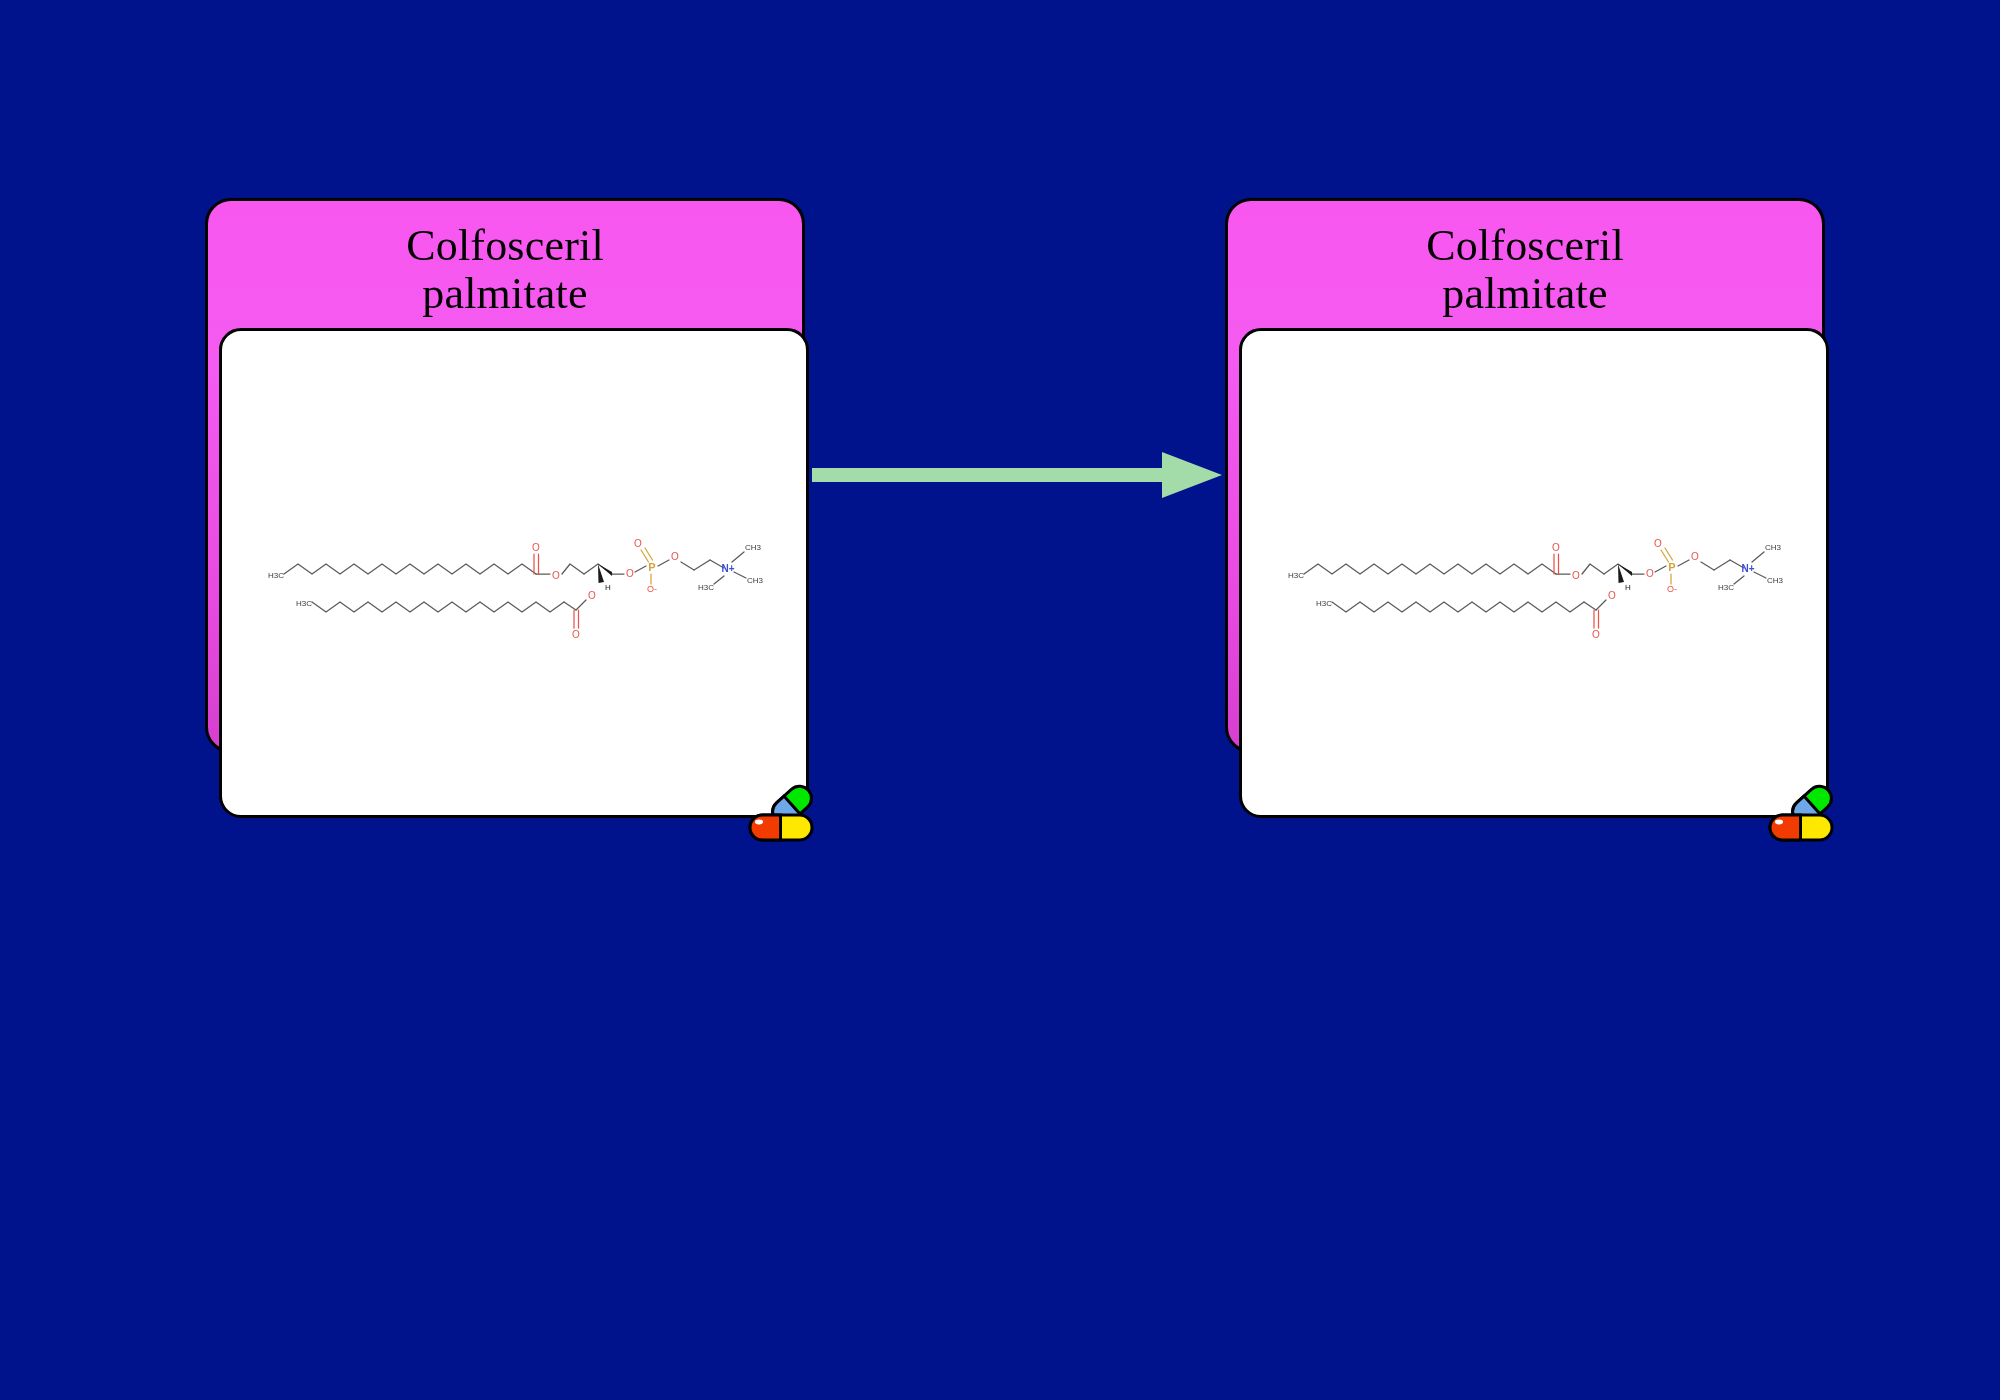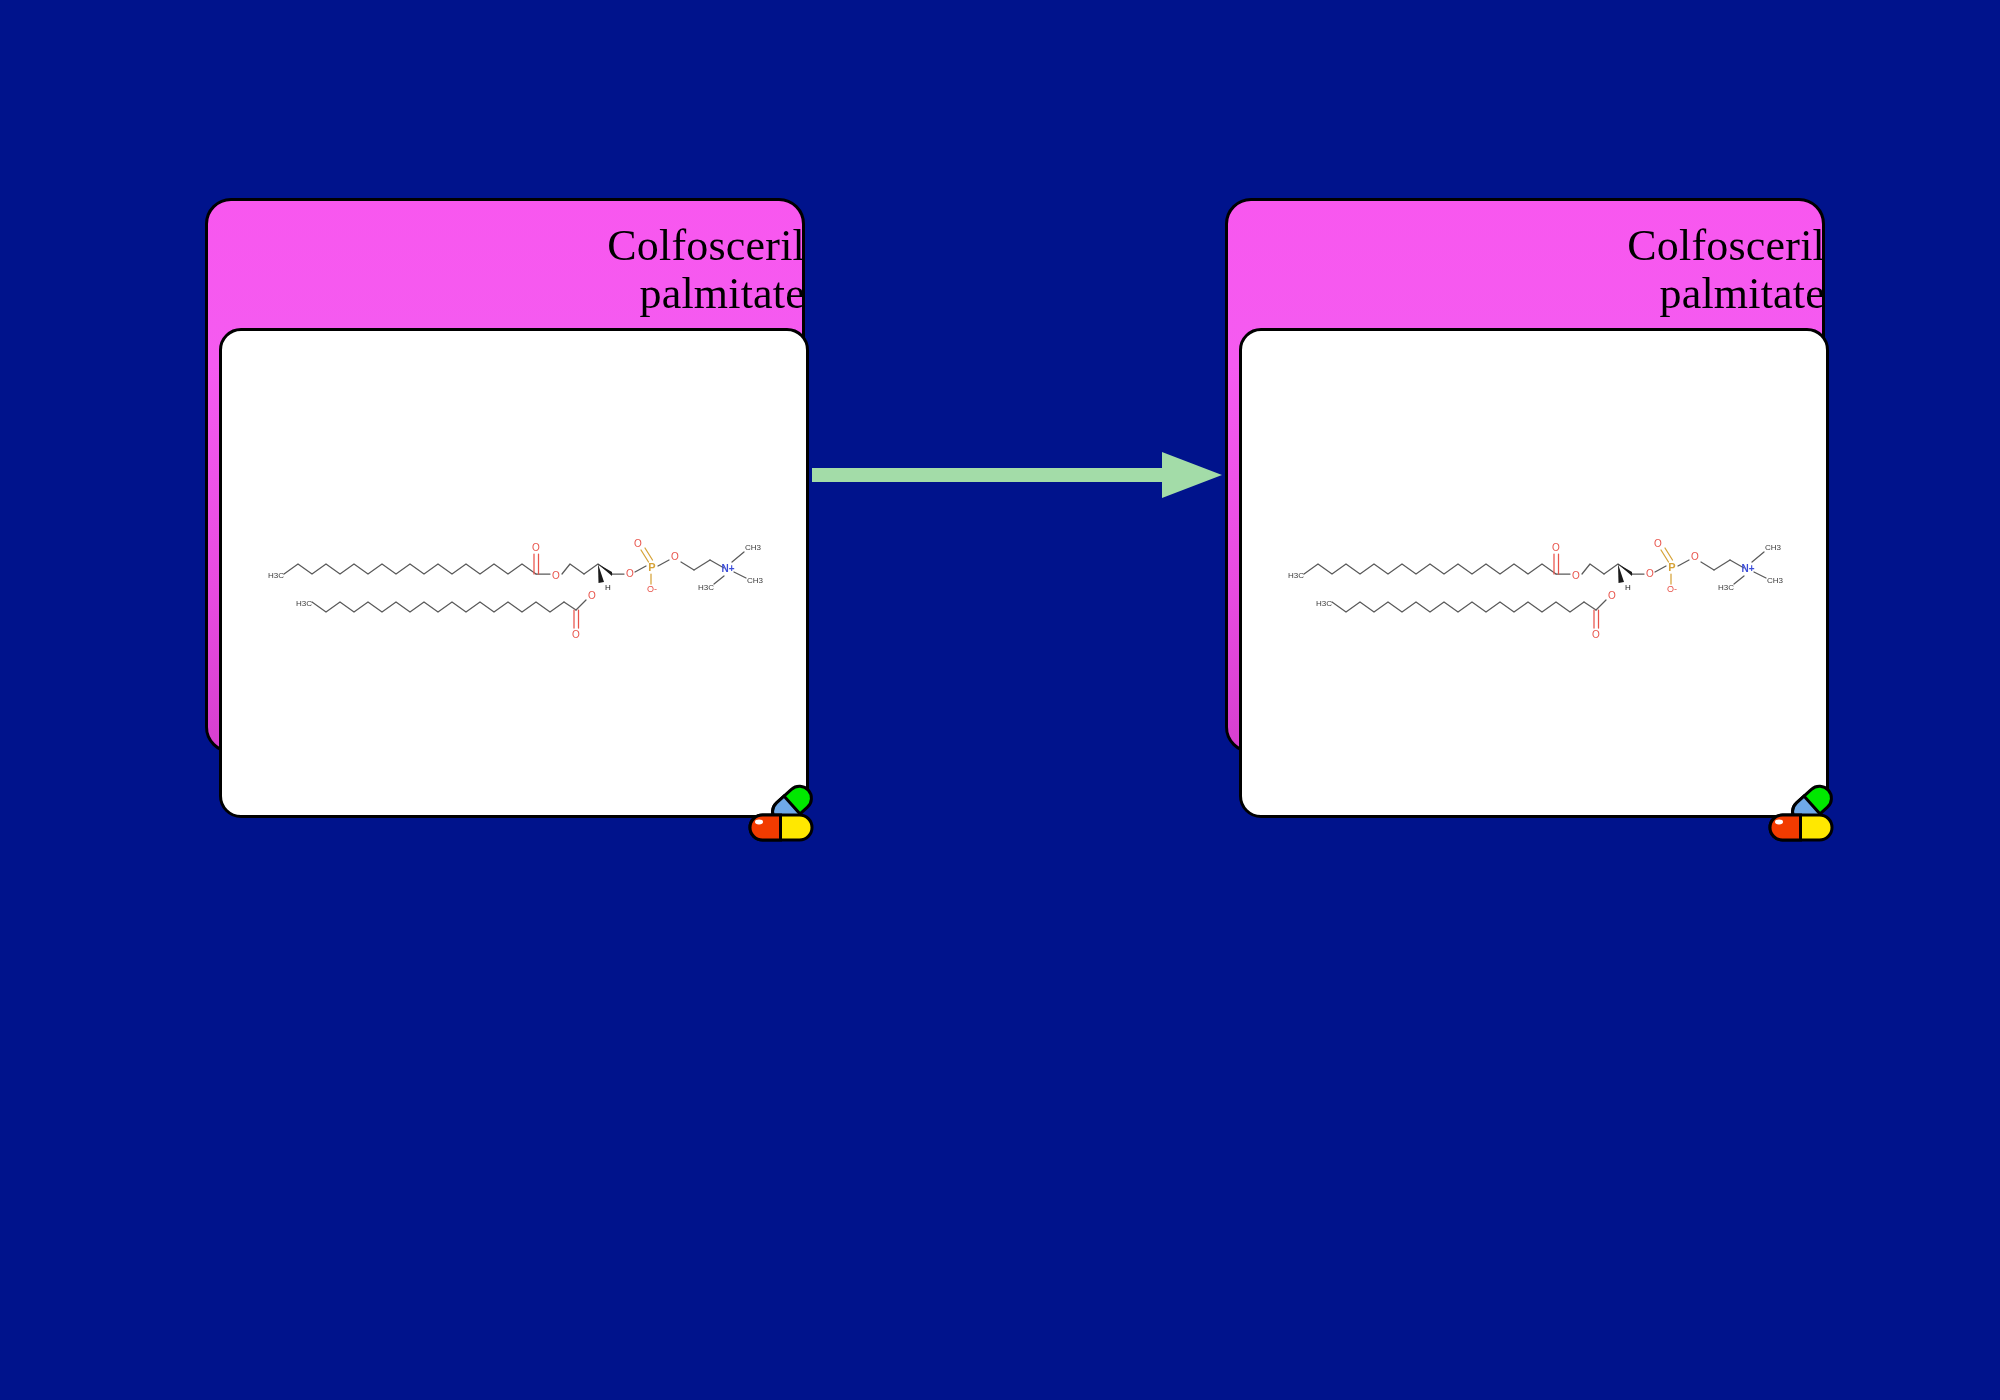--- a/index.html
+++ b/index.html
@@ -31,21 +31,21 @@
     border:3px solid #000;
     border-radius:22px;
     background:#FFFFFF;
     box-sizing:border-box;
     overflow:visible;
   }
   .card-title{
     position:absolute;
     left:0;top:24px;
     width:600px;
-    text-align:right;
+    text-align:center;
     font-size:44px;
     line-height:1.08;
     color:#000;
     font-family:"Liberation Serif", serif;
     letter-spacing:0.2px;
     white-space:pre-line;
   }
 
   
   .molecule{

